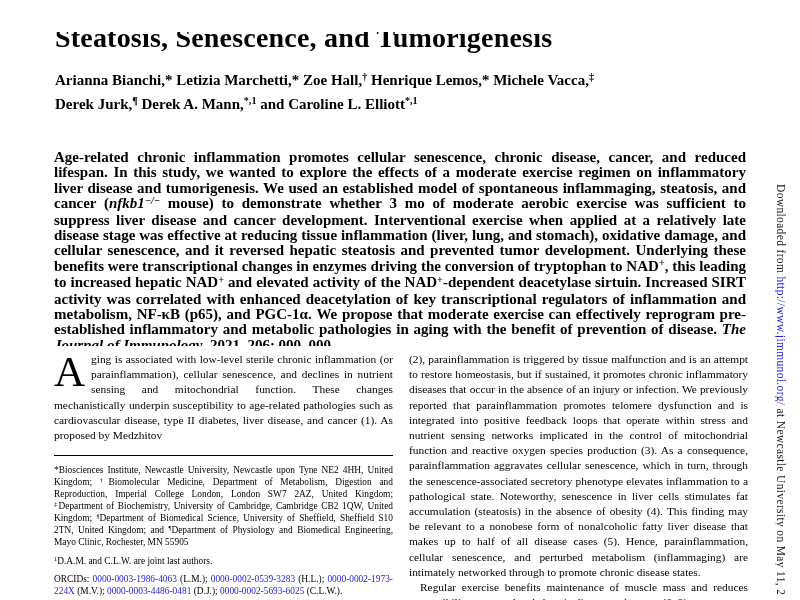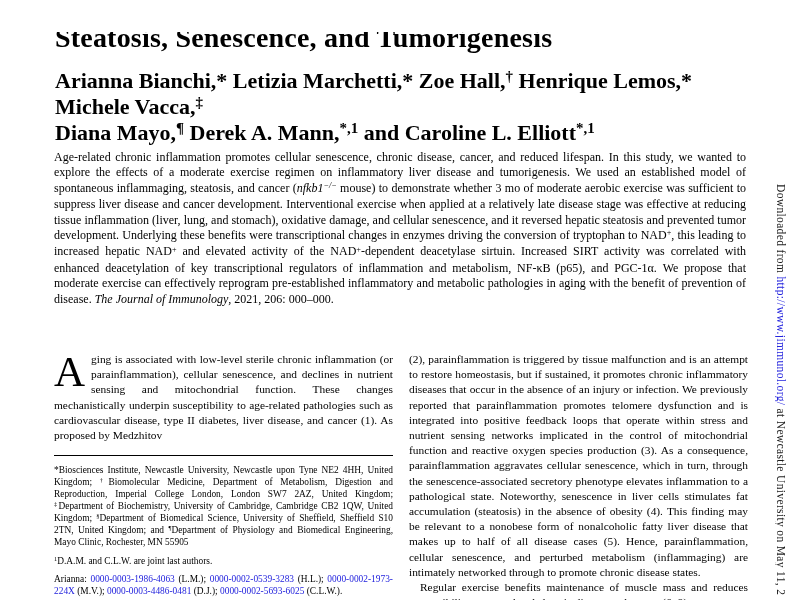--- a/index.html
+++ b/index.html
@@ -9,25 +9,25 @@
     font-family:"Liberation Serif", serif;
     margin-top:32px;
   }
   .title {
     position:absolute; left:55px; top:-9px; margin:0;
     font-size:28px; line-height:30px; font-weight:bold; letter-spacing:0.2px;
     white-space:nowrap;
   }
   .authors {
     position:absolute; left:55px; top:37px; width:700px;
-    font-size:22px; line-height:23px; font-weight:bold;
+    font-size:15px; line-height:23px; font-weight:bold;
   }
   .abstract {
     position:absolute; left:54px; top:118px; width:692px; height:196px;
-    overflow:hidden; font-weight:normal; font-size:12px; line-height:15.4px;
+    overflow:hidden; font-weight:bold; font-size:15px; line-height:15.4px;
     text-align:justify;
   }
   .columns {
     position:absolute; left:54px; top:320px; width:694px; height:280px;
     overflow:hidden; display:flex; gap:16px;
   }
   .col { width:339px; flex:0 0 339px; }
   .body-par { margin:0; font-size:11.4px; line-height:15.2px; text-align:justify; }
   .indent { text-indent:11px; }
   .dropcap {
@@ -48,32 +48,32 @@
 </style>
 </head>
 <body>
 
 <div class="page">
 
   <h1 class="title">Steatosis, Senescence, and Tumorigenesis</h1>
 
   <div class="authors">
     <div class="author-line"><span>Arianna Bianchi,* Letizia Marchetti,* Zoe Hall,</span><span class="sup">†</span><span> Henrique Lemos,* Michele Vacca,</span><span class="sup">‡</span></div>
-    <div class="author-line"><span>Diana Mayo,</span><span class="sup">¶</span><span> Derek A. Mann,</span><span class="sup">*,1</span><span> and Caroline L. Elliott</span><span class="sup">*,1</span></div>
+    <div class="author-line"><span>Derek Jurk,</span><span class="sup">¶</span><span> Derek A. Mann,</span><span class="sup">*,1</span><span> and Caroline L. Elliott</span><span class="sup">*,1</span></div>
   </div>
 
   <div class="abstract"><span>Age-related chronic inflammation promotes cellular senescence, chronic disease, cancer, and reduced lifespan. In this study, we wanted to explore the effects of a moderate exercise regimen on inflammatory liver disease and tumorigenesis. We used an established model of spontaneous inflammaging, steatosis, and cancer (</span><span class="it">nfkb1</span><span class="sup it">−/−</span><span> mouse) to demonstrate whether 3 mo of moderate aerobic exercise was sufficient to suppress liver disease and cancer development. Interventional exercise when applied at a relatively late disease stage was effective at reducing tissue inflammation (liver, lung, and stomach), oxidative damage, and cellular senescence, and it reversed hepatic steatosis and prevented tumor development. Underlying these benefits were transcriptional changes in enzymes driving the conversion of tryptophan to NAD</span><span class="sup">+</span><span>, this leading to increased hepatic NAD</span><span class="sup">+</span><span> and elevated activity of the NAD</span><span class="sup">+</span><span>-dependent deacetylase sirtuin. Increased SIRT activity was correlated with enhanced deacetylation of key transcriptional regulators of inflammation and metabolism, NF-κB (p65), and PGC-1α. We propose that moderate exercise can effectively reprogram pre-established inflammatory and metabolic pathologies in aging with the benefit of prevention of disease. </span><span class="it">The Journal of Immunology</span><span>, 2021, 206: 000–000.</span></div>
 
   <div class="columns">
     <div class="col">
       <p class="body-par"><span class="dropcap">A</span><span><span>ging is associated with low-level sterile chronic inflammation (or parainflammation), cellular senescence, and declines in nutrient sensing and mitochondrial function. These changes mechanistically underpin susceptibility to age-related pathologies such as cardiovascular disease, type II diabetes, liver disease, and cancer (1). As proposed by Medzhitov</span></span></p>
       <div class="fn-rule"></div>
       <p class="footnote"><span>*Biosciences Institute, Newcastle University, Newcastle upon Tyne NE2 4HH, United Kingdom; </span><span class="sup">†</span><span>Biomolecular Medicine, Department of Metabolism, Digestion and Reproduction, Imperial College London, London SW7 2AZ, United Kingdom; </span><span class="sup">‡</span><span>Department of Biochemistry, University of Cambridge, Cambridge CB2 1QW, United Kingdom; </span><span class="sup">§</span><span>Department of Biomedical Science, University of Sheffield, Sheffield S10 2TN, United Kingdom; and </span><span class="sup">¶</span><span>Department of Physiology and Biomedical Engineering, Mayo Clinic, Rochester, MN 55905</span></p>
       <p class="footnote"><span class="sup">1</span><span>D.A.M. and C.L.W. are joint last authors.</span></p>
-      <p class="footnote"><span>Arianna: </span><span class="lnk">0000-0003-1986-4063</span><span> (L.M.); </span><span class="lnk">0000-0002-0539-3283</span><span> (H.L.); </span><span class="lnk">0000-0002-1973-224X</span><span> (M.V.); </span><span class="lnk">0000-0003-4486-0481</span><span> (D.J.); </span><span class="lnk">0000-0002-5693-6025</span><span> (C.L.W.).</span></p>
+      <p class="footnote"><span>ORCIDs: </span><span class="lnk">0000-0003-1986-4063</span><span> (L.M.); </span><span class="lnk">0000-0002-0539-3283</span><span> (H.L.); </span><span class="lnk">0000-0002-1973-224X</span><span> (M.V.); </span><span class="lnk">0000-0003-4486-0481</span><span> (D.J.); </span><span class="lnk">0000-0002-5693-6025</span><span> (C.L.W.).</span></p>
       <p class="footnote"><span>Received for publication September 4, 2020. Accepted for publication December 3, 2020.</span></p>
       <p class="footnote"><span>This work was supported by Cancer Research U.K. Programme Grant C18342/</span></p>
     </div>
     <div class="col">
       <p class="body-par"><span>(2), parainflammation is triggered by tissue malfunction and is an attempt to restore homeostasis, but if sustained, it promotes chronic inflammatory diseases that occur in the absence of an injury or infection. We previously reported that parainflammation promotes telomere dysfunction and is integrated into positive feedback loops that operate within stress and nutrient sensing networks implicated in the control of mitochondrial function and reactive oxygen species production (3). As a consequence, parainflammation aggravates cellular senescence, which in turn, through the senescence-associated secretory phenotype elevates inflammation to a pathological state. Noteworthy, senescence in liver cells stimulates fat accumulation (steatosis) in the absence of obesity (4). This finding may be relevant to a nonobese form of nonalcoholic fatty liver disease that makes up to half of all disease cases (5). Hence, parainflammation, cellular senescence, and perturbed metabolism (inflammaging) are intimately networked through to promote chronic disease states.</span></p>
       <p class="body-par indent"><span>Regular exercise benefits maintenance of muscle mass and reduces susceptibility to age-related chronic disease and cancer (6, 8)</span></p>
     </div>
   </div>
 
   <div class="sidebar"><span>Downloaded from </span><span class="lnk">http://www.jimmunol.org/</span><span> at Newcastle University on May 11, 2</span></div>

